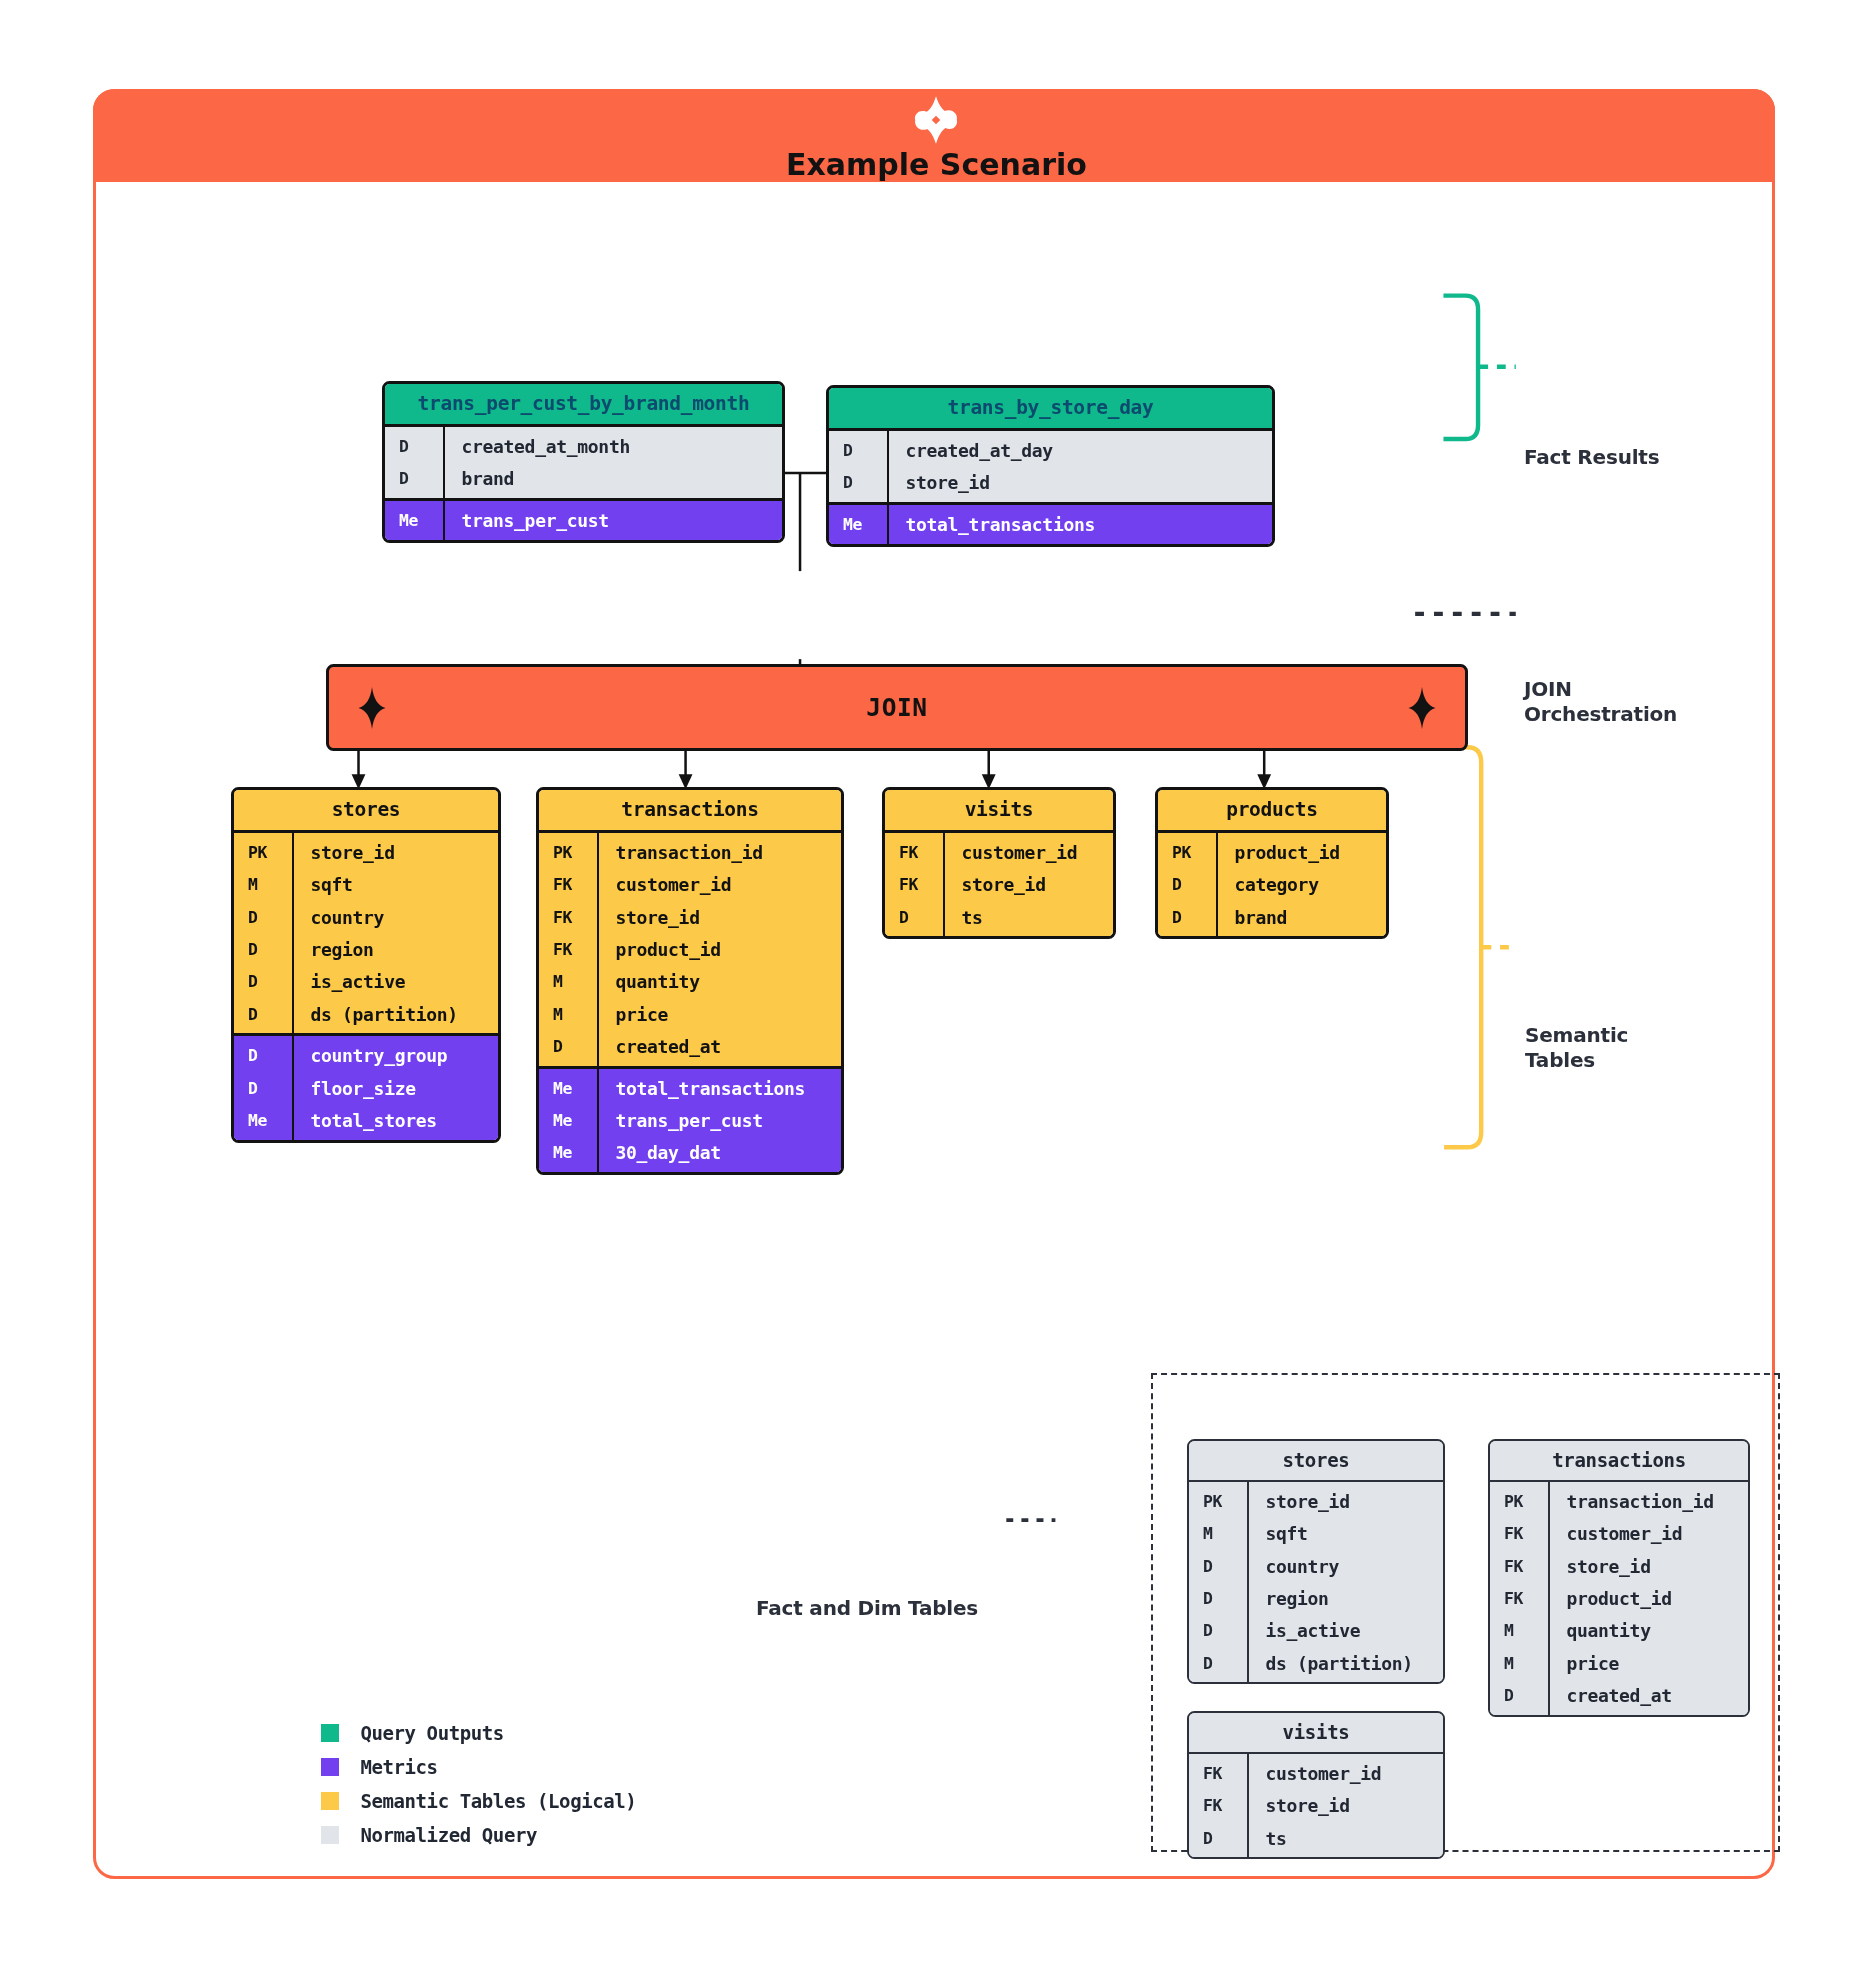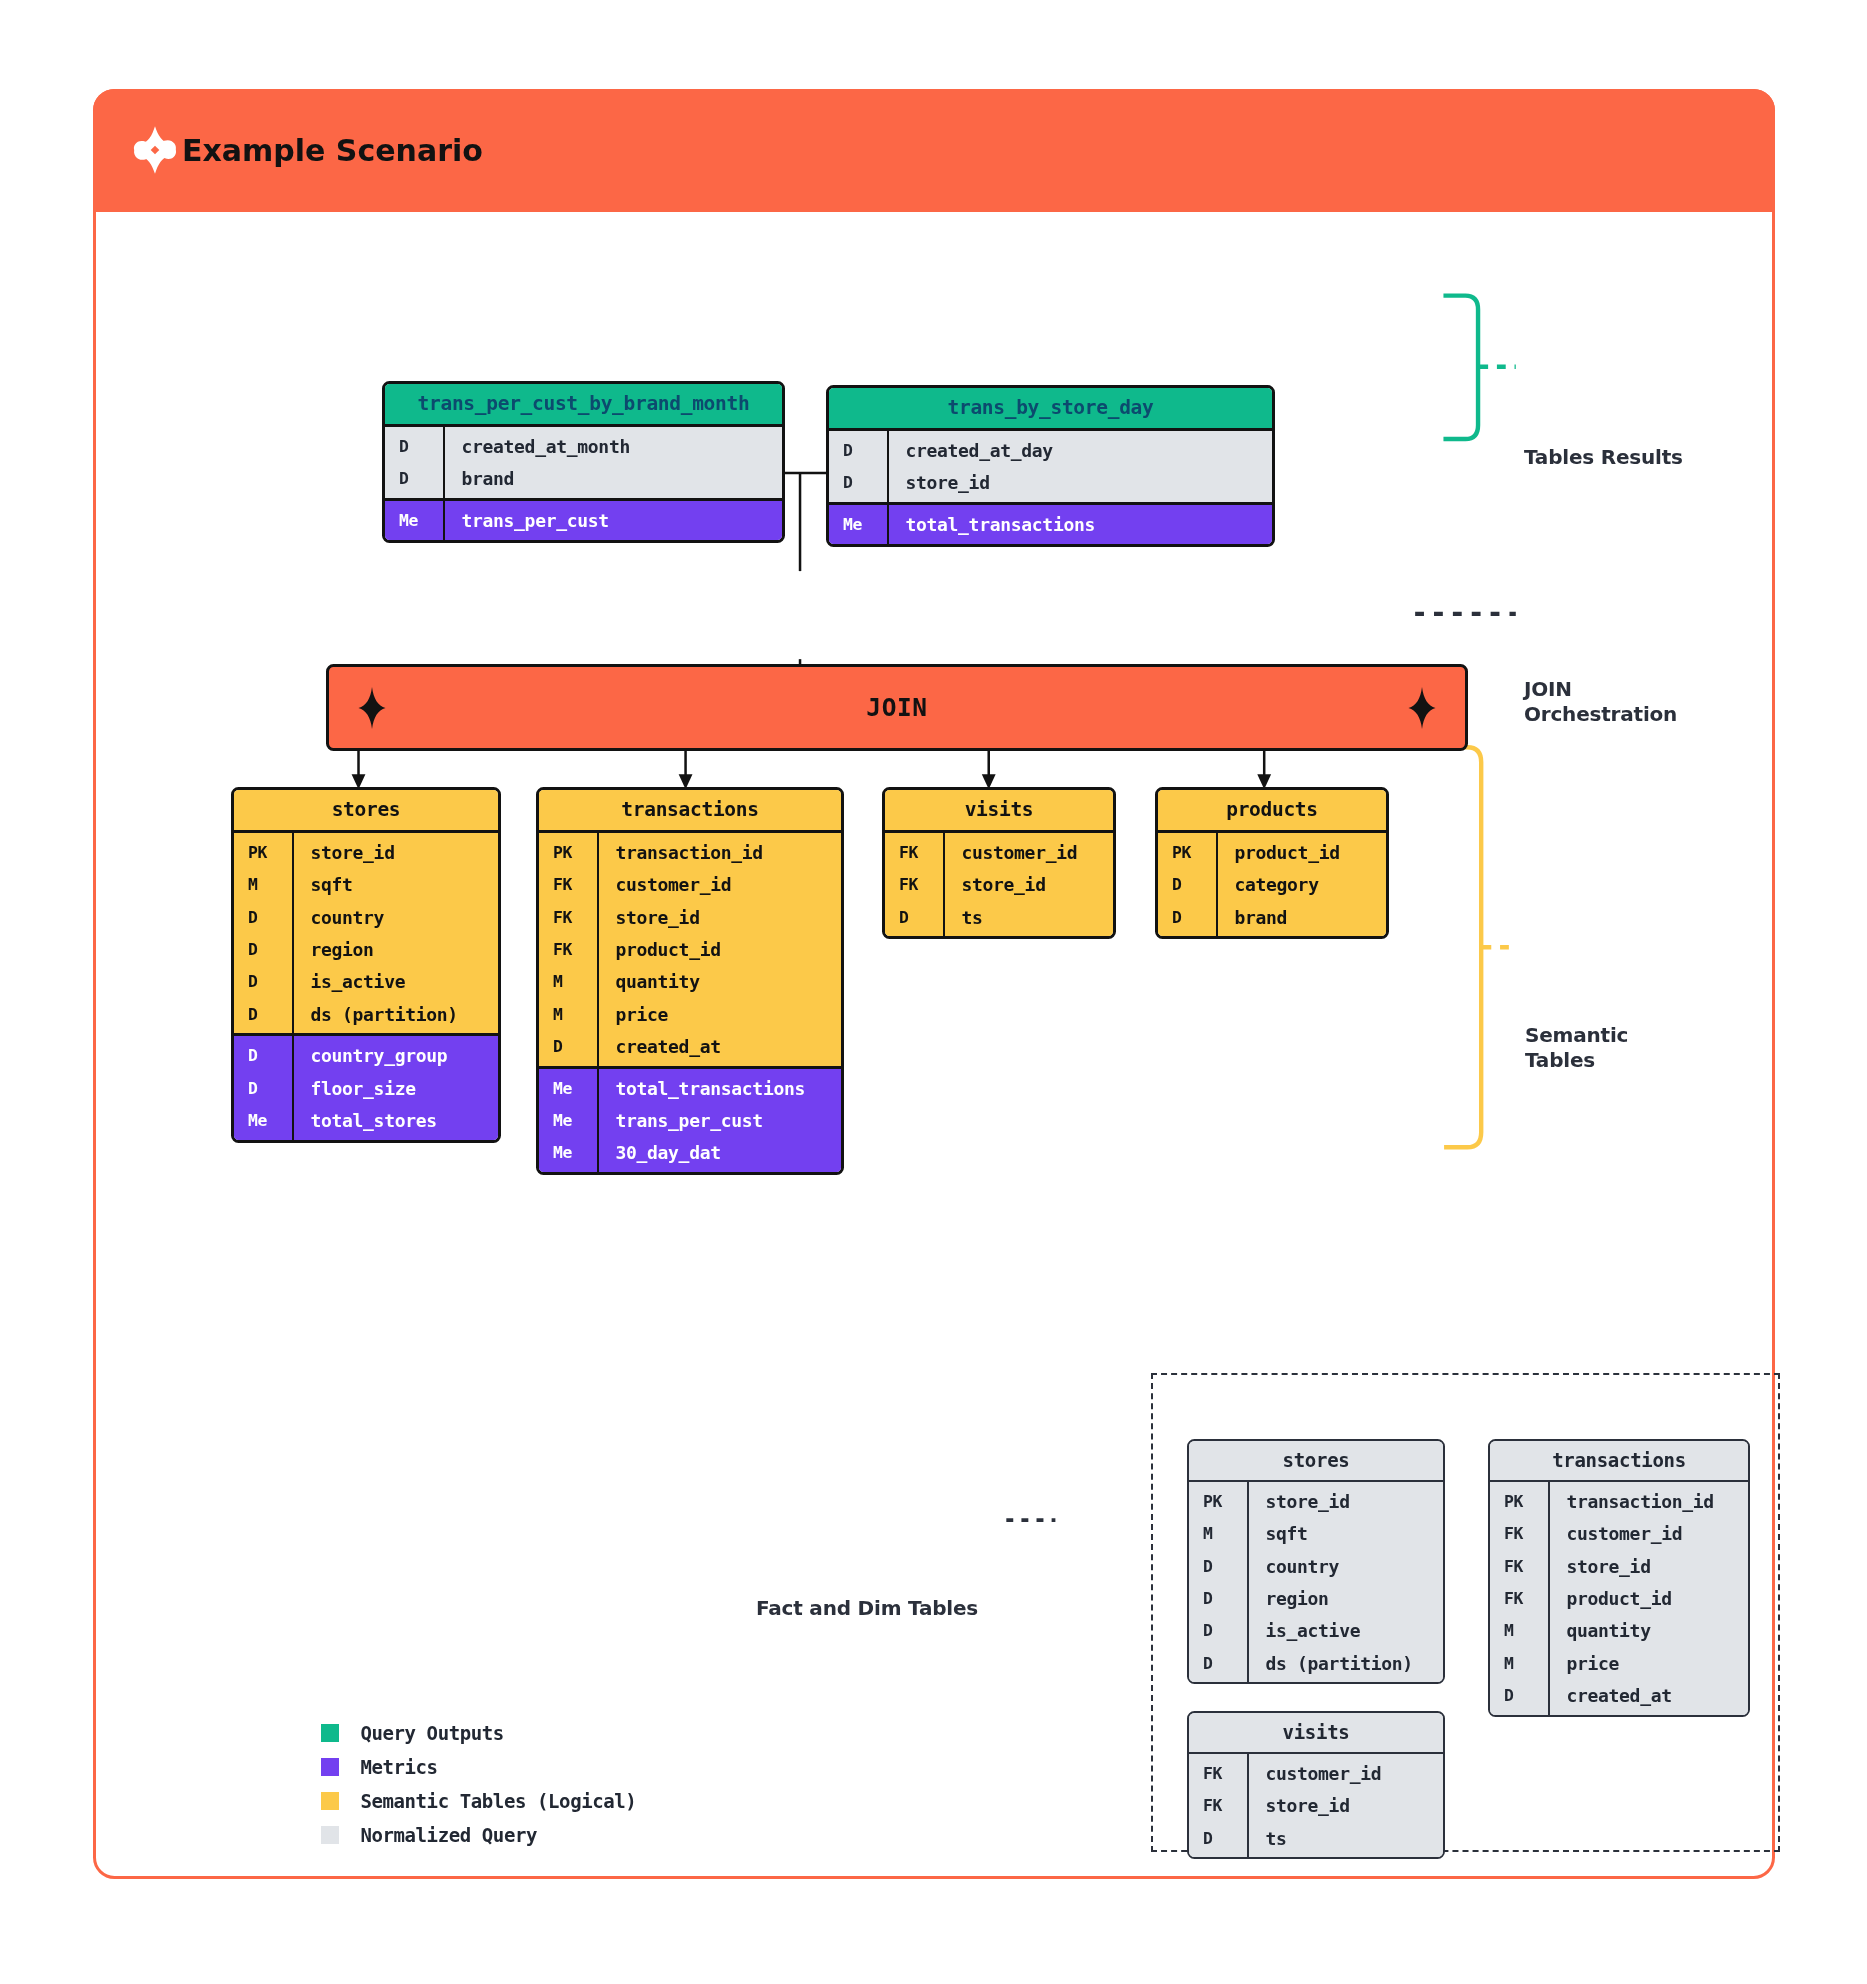--- a/index.html
+++ b/index.html
@@ -16,27 +16,28 @@
     position: absolute;
     left: 93px; top: 89px;
     width: 1682px; height: 1790px;
     border: 3.1px solid #FC6746;
     border-radius: 21.4px;
     background: #ffffff;
   }
   #card-header {
     position: absolute;
     left: -3.1px; top: -3.1px;
-    width: 1682px; height: 123px;
+    width: 1682px; height: 93px;
     background: #FC6746;
     border-radius: 21.4px 21.4px 0 0;
     display: flex;
     align-items: center;
-    justify-content: flex-start;
+    justify-content: flex-end;
     padding: 0 30px 0 35px;
+    flex-direction: column;
   }
   #logo { width: 54px; height: 54px; display: block; }
   #header-title {
     font-family: "DejaVu Sans", sans-serif;
     font-weight: bold;
     font-size: 30px;
     color: #121212;
     letter-spacing: 0px;
   }
 
@@ -392,21 +393,21 @@
           <span class="vcell">category</span>
         </div>
       <div class="trow">
           <span class="key">D</span>
           <span class="vcell">brand</span>
         </div>
     </div>
   </div>
 
   <div class="ann-label" style="left:1428px; top:353px;">
-    <span>Tables Results</span>
+    <span>Fact Results</span>
   </div>
 
   <div class="ann-label" style="left:1428px; top:585px;">
     <div>JOIN</div>
     <div>Orchestration</div>
   </div>
 
   <div class="ann-label" style="left:1429px; top:931px;">
     <div>Semantic</div>
     <div>Tables</div>

